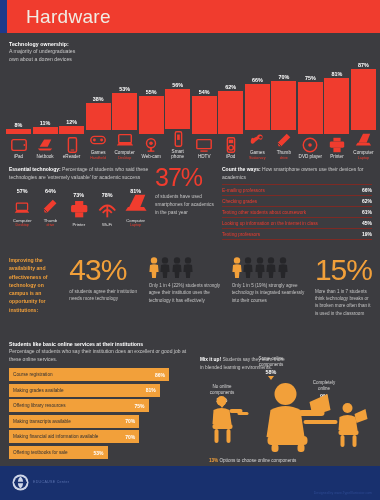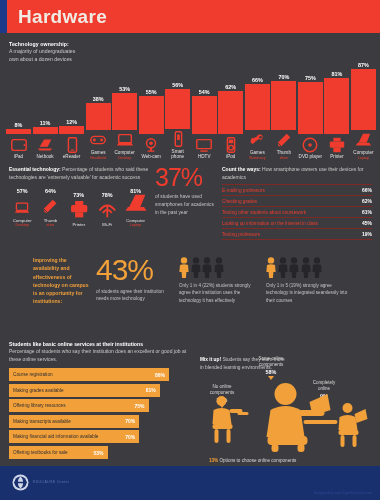--- a/index.html
+++ b/index.html
@@ -7,21 +7,21 @@
     width:380px; height:500px; overflow:hidden;
     background:#3c3c40;
     font-family:"Liberation Sans", sans-serif;
     color:#d8d8d8;
   }
   .page { position:relative; width:380px; height:500px; background:#3c3c40; }
 
   
   .header { position:relative; height:33px; background:#f03c2e; display:flex; align-items:center; }
   .header-accent { position:absolute; left:0; top:0; width:7px; height:33px; background:#1d3a8a; }
-  .header-title { margin-left:18px; font-size:19px; color:#f0ece4; font-weight:700; letter-spacing:.3px; }
+  .header-title { margin-left:26px; font-size:19px; color:#f0ece4; font-weight:400; letter-spacing:.3px; }
 
   
   .sec1 { position:relative; padding:7px 7px 0 7px; height:127px; }
   .intro { position:absolute; left:9px; top:8px; width:120px; z-index:4; }
   .intro b { display:block; font-size:5.2px; color:#fff; font-weight:bold; letter-spacing:.1px; }
   .intro span { display:block; font-size:5.2px; color:#c9c9c9; line-height:1.55; }
 
   .barchart { position:absolute; left:6px; right:4px; bottom:0; height:120px; display:flex; align-items:flex-end; gap:1.5px; }
   .barcol { flex:1; display:flex; flex-direction:column; align-items:center; justify-content:flex-end; height:100%; }
   .bar-val { font-size:5.4px; font-weight:bold; color:#fff; margin-bottom:1px; }
@@ -50,21 +50,21 @@
   .ways { flex:1; padding-left:5px; }
   .ways-head { font-size:5px; color:#c9c9c9; line-height:1.5; }
   .ways-head b { color:#fff; }
   .ways-row { display:flex; justify-content:space-between; align-items:center;
               border-bottom:.5px solid #7d2a24; padding:2.4px 0 1.6px 0; }
   .ways-row:first-of-type { margin-top:3px; border-top:.5px solid #7d2a24; }
   .ways-lab { font-size:4.7px; color:#f03c2e; }
   .ways-val { font-size:5px; font-weight:bold; color:#fff; }
 
   
-  .sec3 { position:relative; height:88px; display:flex; padding:8px 8px 0 9px; gap:5px;justify-content:center; }
+  .sec3 { position:relative; height:88px; display:flex; padding:8px 8px 0 9px; gap:5px; }
   .s3lead { width:58px; font-size:5.1px; font-weight:bold; color:#f2a03a; line-height:1.62; }
   .s3b43 { width:78px; }
   .s3b43 .num { font-size:30px; color:#f2a03a; line-height:.95; letter-spacing:-1px; }
   .s3b43 .cap { font-size:4.7px; color:#c4c4c4; line-height:1.6; margin-top:3px; }
   .s3grp { width:82px; }
   .people { display:flex; gap:1.5px; height:22px; align-items:flex-end; }
   .s3cap { font-size:4.6px; color:#c4c4c4; line-height:1.62; margin-top:4px; }
   .s315 { flex:1; }
   .s315 .num { font-size:30px; color:#f2a03a; line-height:.95; letter-spacing:-1px; }
   .s315 .cap { font-size:4.6px; color:#c4c4c4; line-height:1.62; margin-top:3px; }
@@ -426,20 +426,24 @@
       <circle cx="5" cy="3.4" r="3.2" fill="#262629"></circle>
       <path d="M1 8 q4 -1.6 8 0 l.6 7 H7.4 l-.5 6 H3.1 l-.5 -6 H.4 Z" fill="#262629"></path>
           </svg>
           <svg width="10" height="21" viewBox="0 0 10 21">
       <circle cx="5" cy="3.4" r="3.2" fill="#262629"></circle>
       <path d="M1 8 q4 -1.6 8 0 l.6 7 H7.4 l-.5 6 H3.1 l-.5 -6 H.4 Z" fill="#262629"></path>
           </svg>
         </div>
       <div class="s3cap">Only 1 in 5 (19%) strongly agree technology is integrated seamlessly into their courses</div>
     </div>
+    <div class="s315">
+      <div class="num">15%</div>
+      <div class="cap">More than 1 in 7 students think technology breaks or is broken more often than it is used in the classroom</div>
+    </div>
   </div>
 
   <div class="sec4">
     <div class="s4left">
       <div class="s4head">
         <b>Students like basic online services at their institutions</b>
         <span>Percentage of students who say their institution does an excellent or good job at these online services.</span>
       </div>
       <div class="hbar-wrap" id="hbars">
           <div class="hbar-row">

